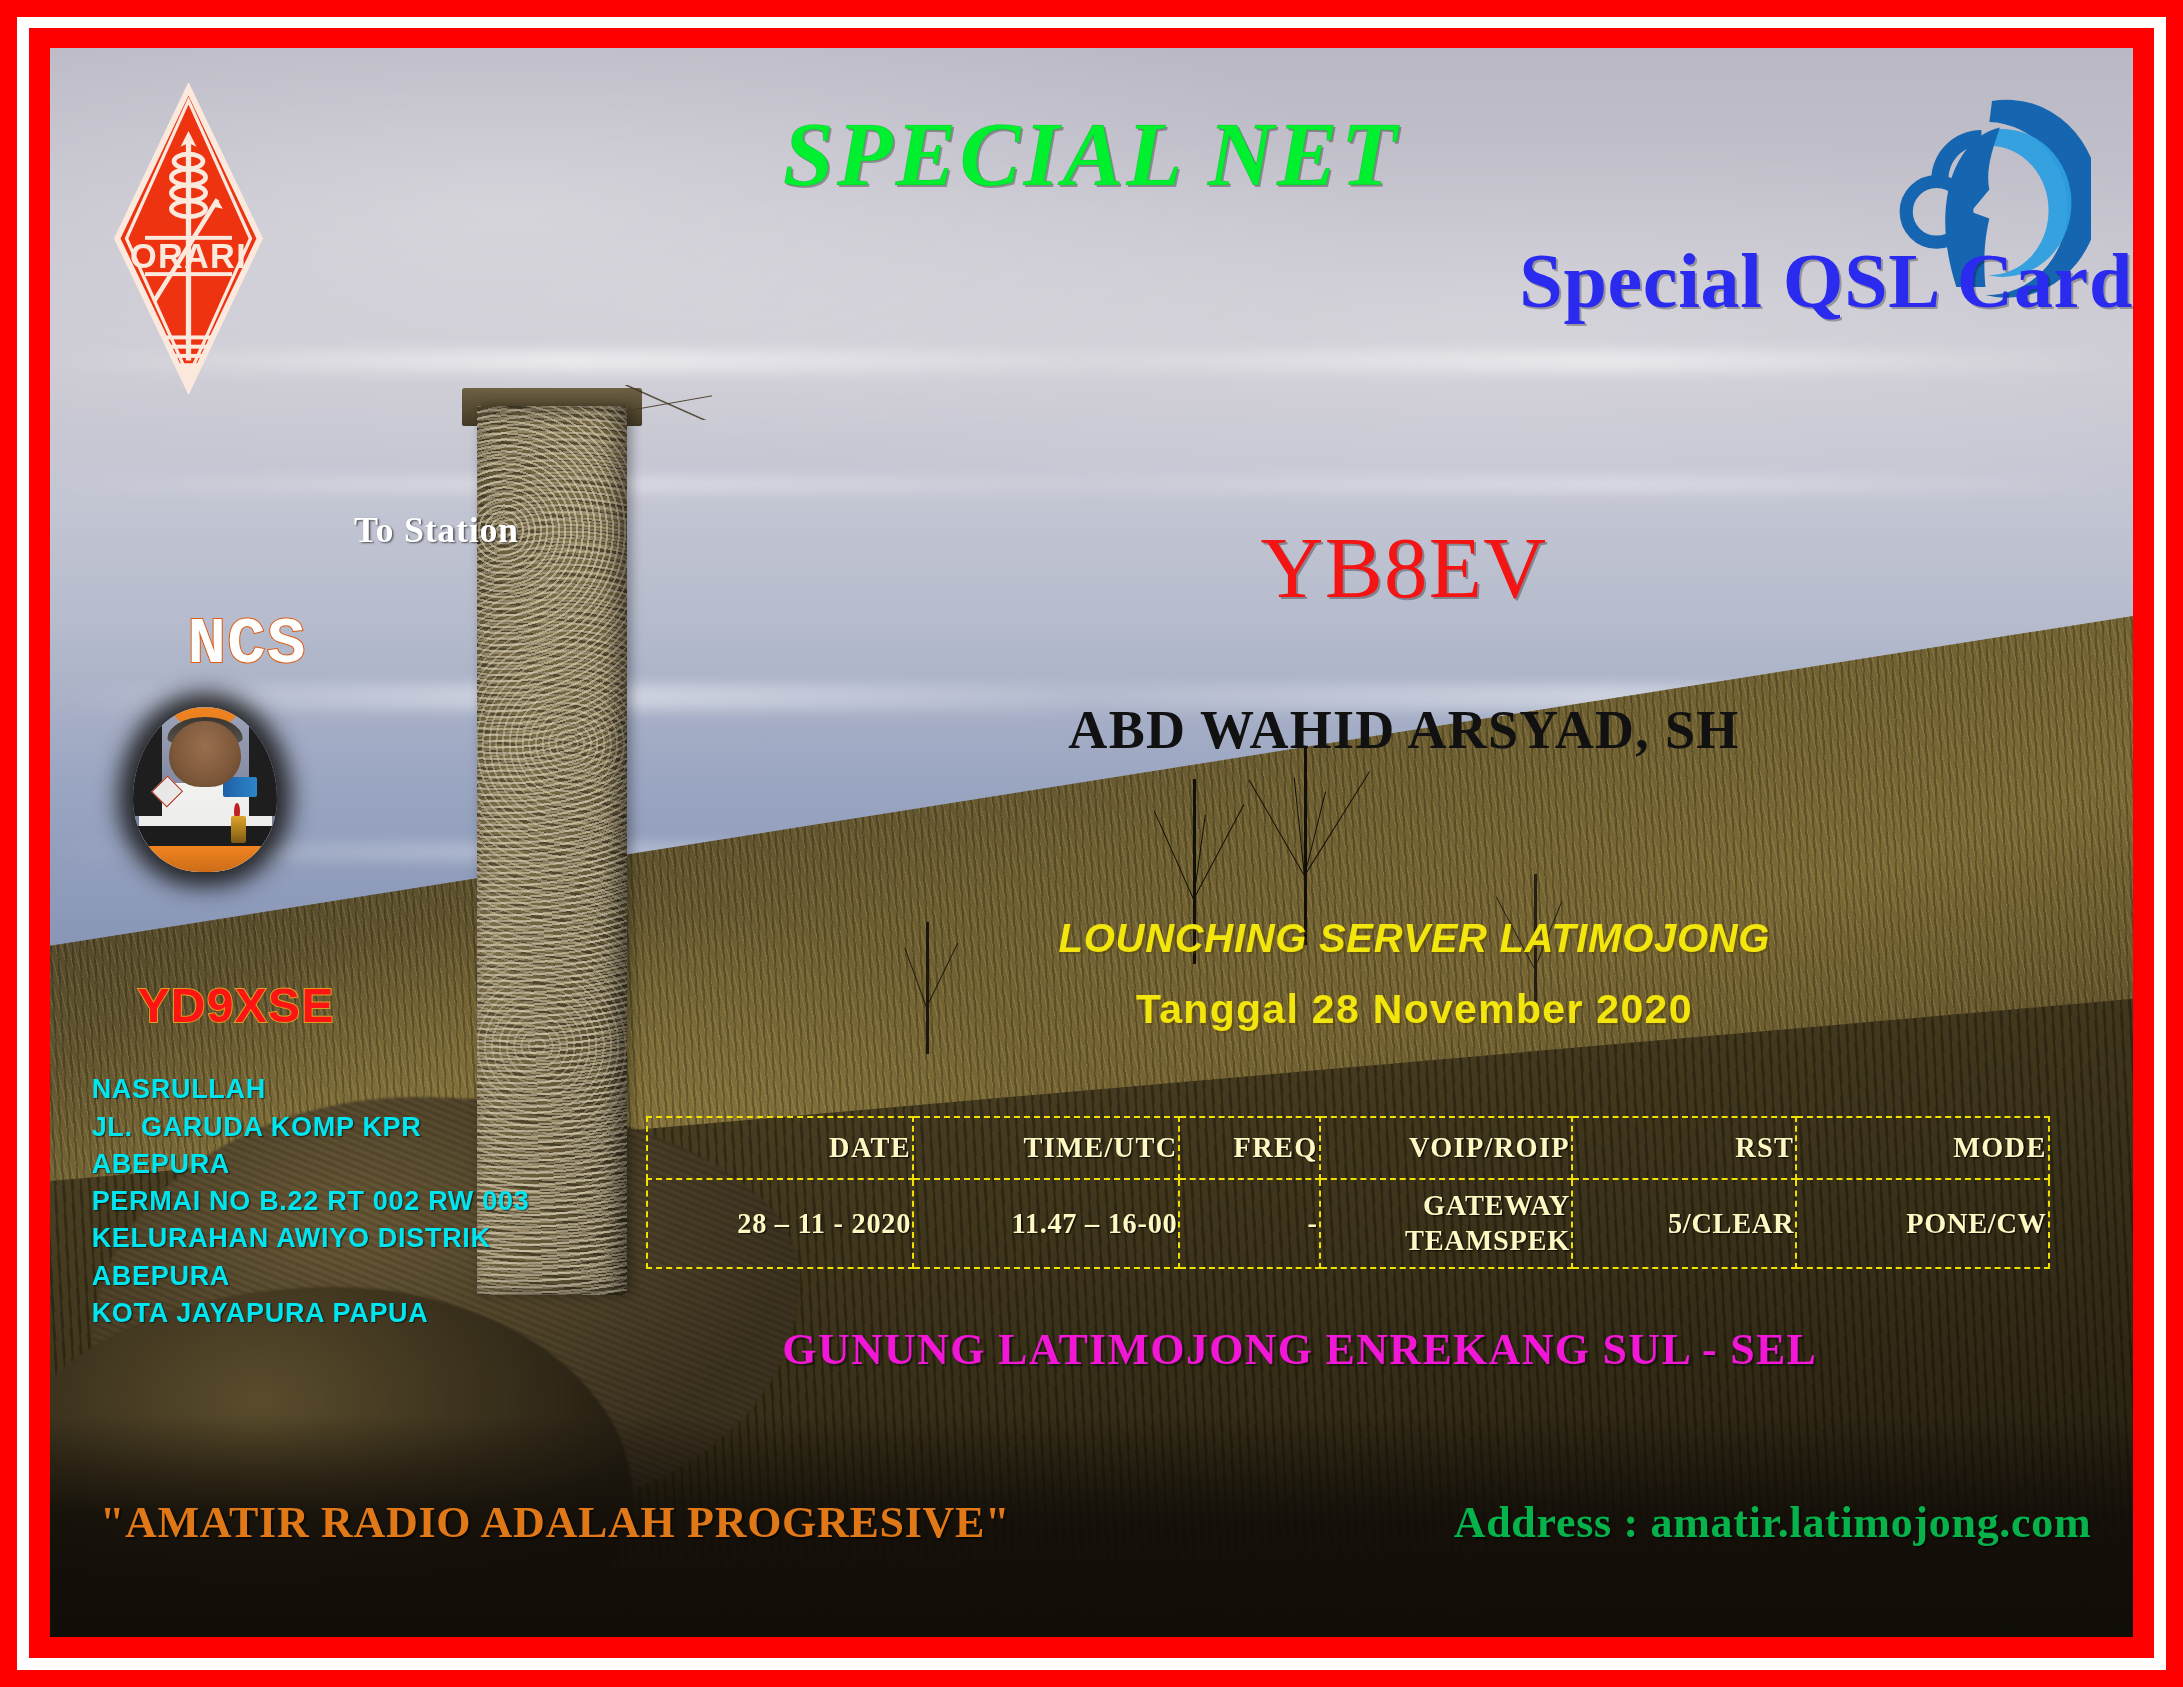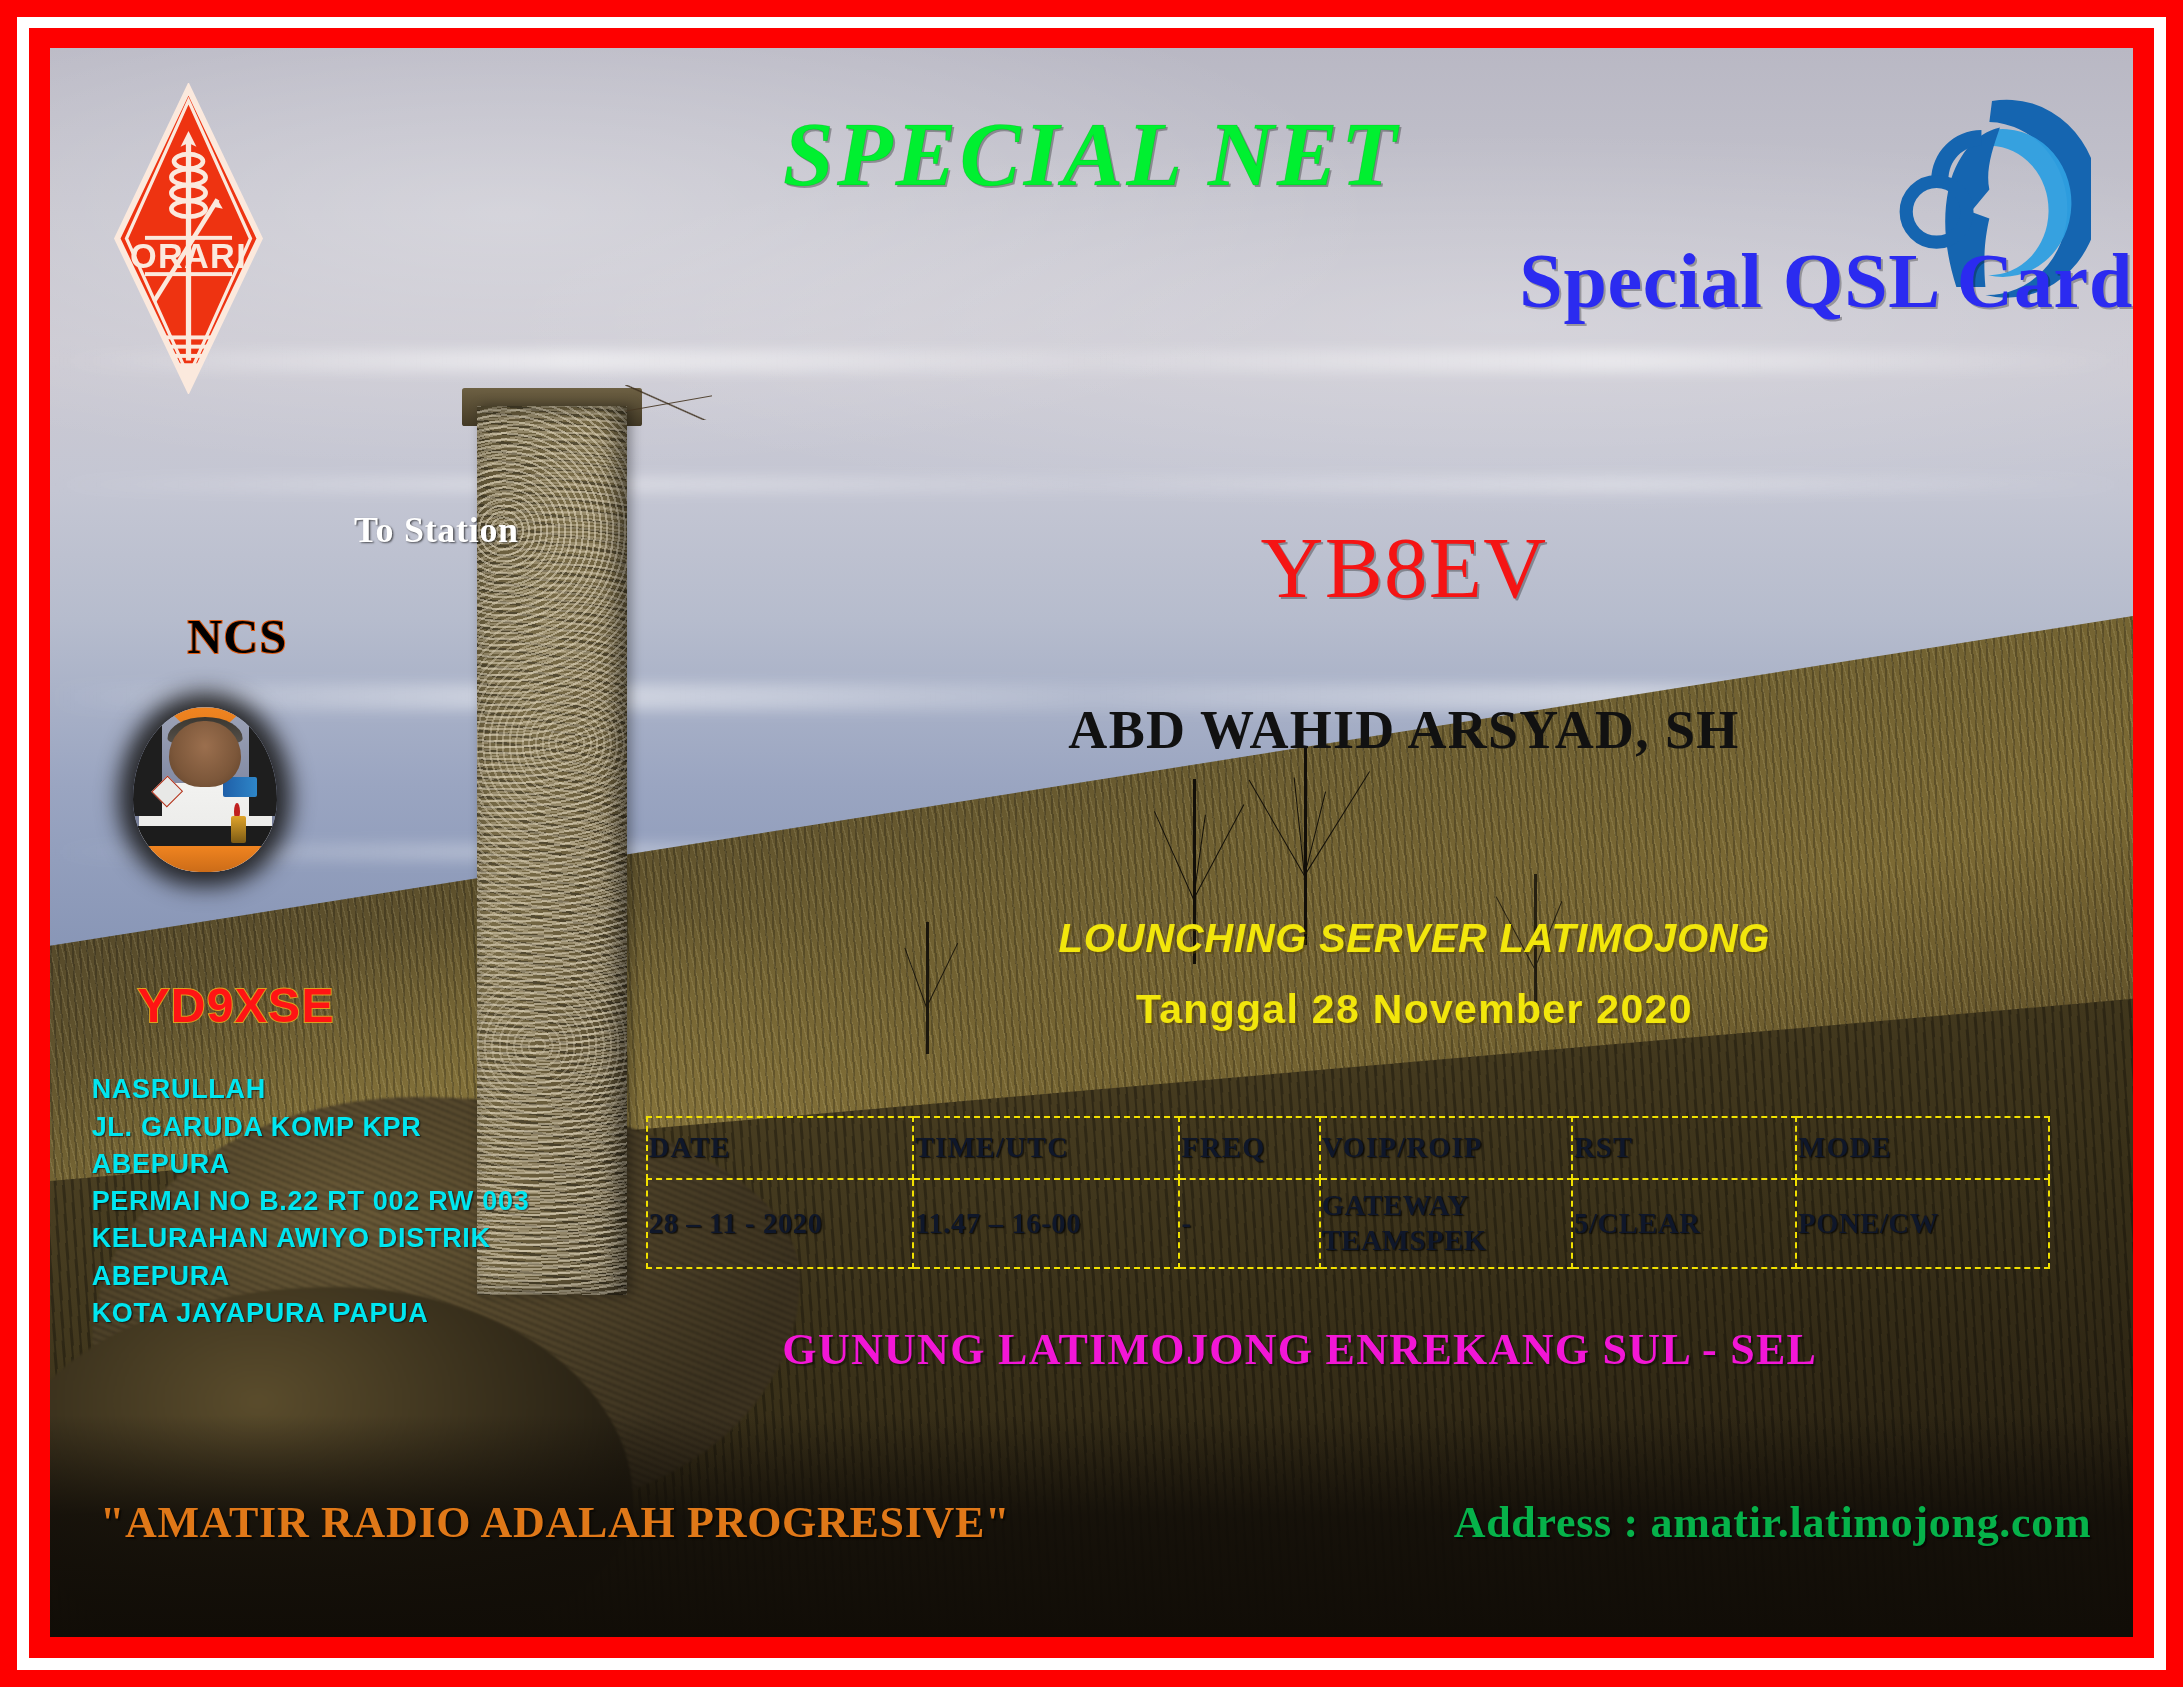--- a/index.html
+++ b/index.html
@@ -159,22 +159,22 @@
   .to-station{
     position:absolute;left:14.6%;top:26.6%;
     font-family:"Liberation Serif",serif;font-weight:bold;
     font-size:36px;color:#ffffff;letter-spacing:0.7px;
     text-shadow:1.3px 1.3px 2px rgba(0,0,0,.6);
     margin-top:38px;
   }
 
   .ncs{
     position:absolute;left:6.6%;top:35.3%;
-    font-family:Liberation Serif, serif;font-weight:bold;
-    font-size:48px;color:#000000;letter-spacing:1.3px;
+    font-family:Liberation Mono, monospace;font-weight:bold;
+    font-size:64px;color:#ffffff;letter-spacing:1.3px;
     -webkit-text-stroke:2px #e05a10;
     paint-order:stroke fill;
   }
   .portrait{
     position:absolute;left:4.0%;top:41.5%;width:144px;height:165px;
     border-radius:50% 50% 46% 46%/56% 56% 44% 44%;
     overflow:hidden;
     box-shadow:0 0 22.5px 14.6px rgba(14,12,10,.82);
     background:linear-gradient(180deg,#9ea4b8 0%,#7e86a0 55%,#6d7590 100%);
   }
@@ -255,21 +255,21 @@
     text-shadow:2px 2px 0 rgba(90,70,0,.45);
   }
 
   
   #qso{
     position:absolute;left:28.6%;top:67.2%;width:67.4%;
     border-collapse:collapse;table-layout:fixed;
   }
   #qso th,#qso td{
     border:2px dashed #f0e000;
-    color:#0f172a;text-align:left;vertical-align:middle;
+    color:#fef9c3;text-align:right;vertical-align:middle;
     font-family:"Liberation Serif",serif;font-weight:bold;
     text-shadow:1.3px 1.3px 1.3px rgba(0,0,0,.75);
   }
   #qso th{height:58px;font-size:28.4px;letter-spacing:1.3px;}
   #qso td{height:85px;font-size:28.4px;letter-spacing:0.7px;line-height:1.25;}
   #qso col.c0{width:19%;}
   #qso col.c1{width:19%;}
   #qso col.c2{width:10%;}
   #qso col.c3{width:18%;}
   #qso col.c4{width:16%;}

